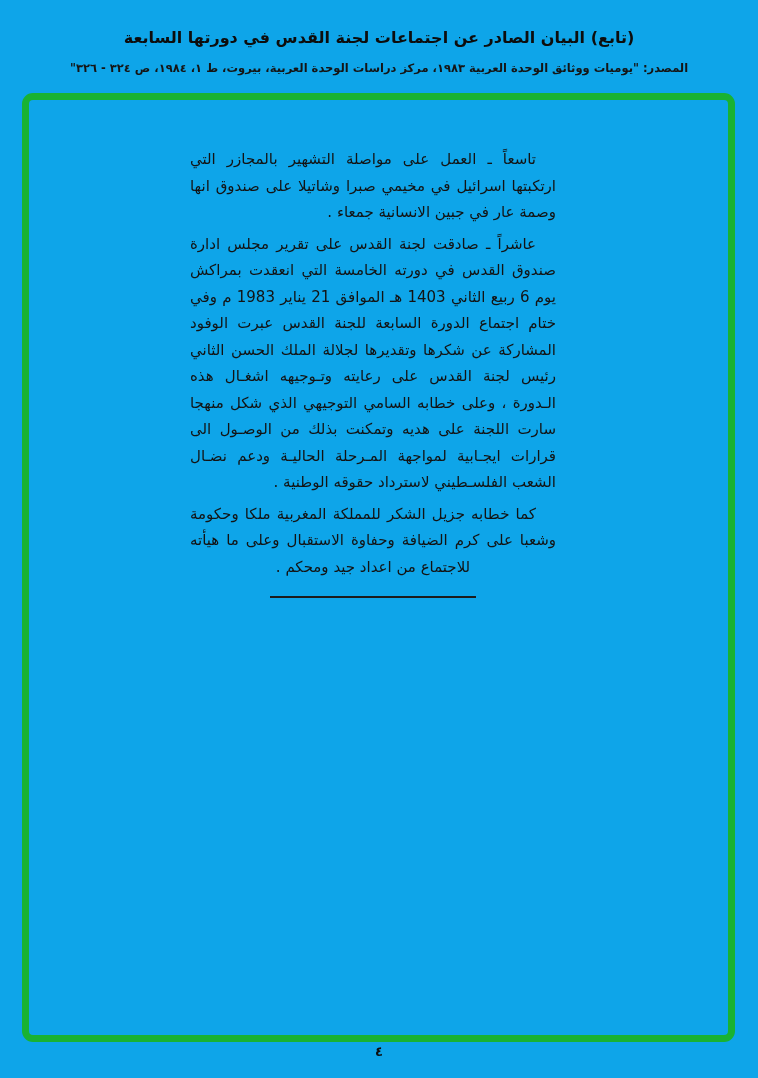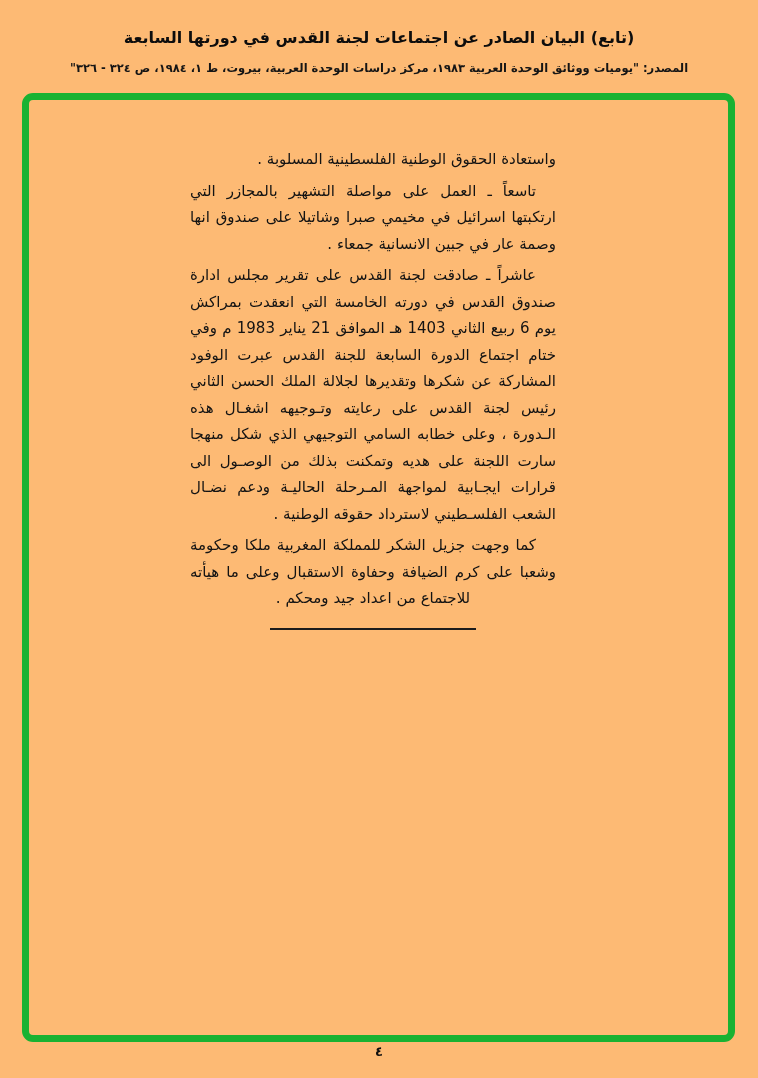--- a/index.html
+++ b/index.html
@@ -2,21 +2,21 @@
 <html lang="ar"><head>
 <meta charset="utf-8">
 <style>
   * { margin: 0; padding: 0; box-sizing: border-box; }
   html, body { background: #e8e8e8; }
   .page {
     position: relative;
     width: 758px;
     height: 1078px;
     margin: 0 auto;
-    background: #fdba74;
+    background: #0ea5e9;
     overflow: hidden;
     font-family: "DejaVu Sans", sans-serif;
     color: #111;
   }
   .doc-title {
     position: absolute;
     top: 28px;
     left: 0;
     width: 100%;
     direction: rtl;
@@ -86,22 +86,21 @@
 
 <div class="page">
 
   <h1 class="doc-title">(تابع) البيان الصادر عن اجتماعات لجنة القدس في دورتها السابعة</h1>
 
   <div class="doc-source">المصدر: "يوميات ووثائق الوحدة العربية ١٩٨٣، مركز دراسات الوحدة العربية، بيروت، ط ١، ١٩٨٤، ص ٣٢٤ - ٣٢٦"</div>
 
   <div class="green-box"></div>
 
   <div class="text-block">
-    <p>واستعادة الحقوق الوطنية الفلسطينية المسلوبة .</p>
     <p class="indent">تاسعاً ـ العمل على مواصلة التشهير بالمجازر التي ارتكبتها اسرائيل في مخيمي صبرا وشاتيلا على صندوق انها وصمة عار في جبين الانسانية جمعاء .</p>
     <p class="indent">عاشراً ـ صادقت لجنة القدس على تقرير مجلس ادارة صندوق القدس في دورته الخامسة التي انعقدت بمراكش يوم 6 ربيع الثاني 1403 هـ الموافق 21 يناير 1983 م وفي ختام اجتماع الدورة السابعة للجنة القدس عبرت الوفود المشاركة عن شكرها وتقديرها لجلالة الملك الحسن الثاني رئيس لجنة القدس على رعايته وتـوجيهه اشغـال هذه الـدورة ، وعلى خطابه السامي التوجيهي الذي شكل منهجا سارت اللجنة على هديه وتمكنت بذلك من الوصـول الى قرارات ايجـابية لمواجهة المـرحلة الحاليـة ودعم نضـال الشعب الفلسـطيني لاسترداد حقوقه الوطنية .</p>
-    <p class="indent center-last">كما وجهت جزيل الشكر للمملكة المغربية ملكا وحكومة وشعبا على كرم الضيافة وحفاوة الاستقبال وعلى ما هيأته للاجتماع من اعداد جيد ومحكم .</p>
+    <p class="indent center-last">كما خطابه جزيل الشكر للمملكة المغربية ملكا وحكومة وشعبا على كرم الضيافة وحفاوة الاستقبال وعلى ما هيأته للاجتماع من اعداد جيد ومحكم .</p>
     <div class="end-rule"></div>
   </div>
 
   <div class="page-number">٤</div>
 
 </div>
 
 </body></html>

